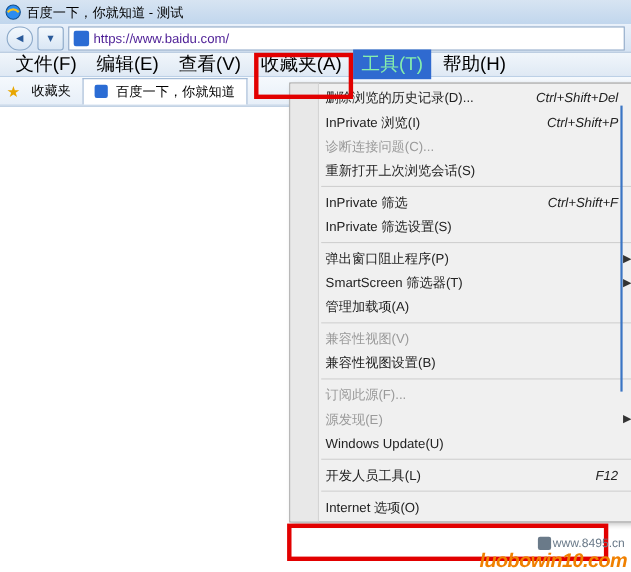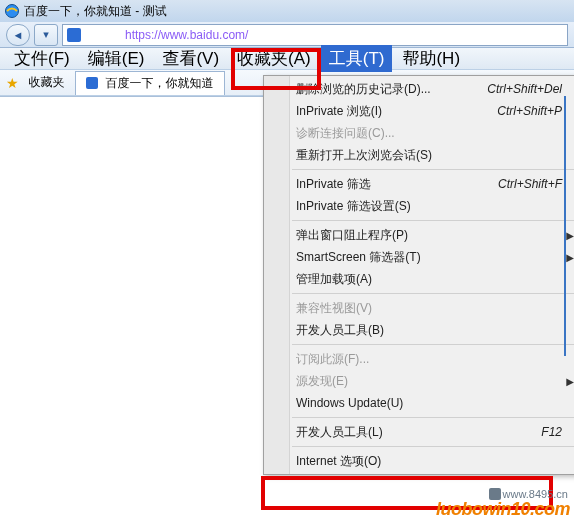--- a/index.html
+++ b/index.html
@@ -4,26 +4,26 @@
 <style>
 * { margin: 0; padding: 0; box-sizing: border-box; font-family: "Microsoft YaHei", Tahoma, sans-serif; }
 body { width: 574px; height: 520px; background: #fff; position: relative; overflow: hidden; }
 
 .titlebar { height: 22px; background: linear-gradient(#d7e4f2, #c1d6ed); display: flex; align-items: center; padding-left: 4px; font-size: 12px; color: #000; }
 .titlebar .ie-icon { width: 16px; height: 16px; margin-right: 4px; }
 
 .navrow { height: 26px; background: linear-gradient(#e8f0fa, #d5e3f3); display: flex; align-items: center; padding: 2px 6px; gap: 4px; border-bottom: 1px solid #9db6d4; }
 .navbtn { width: 24px; height: 22px; border: 1px solid #8ba8c8; border-radius: 3px; background: linear-gradient(#f3f8fd,#d9e6f4); display:flex;align-items:center;justify-content:center;font-size:11px;color:#2a5a9a;}
 .navbtn.round { border-radius: 11px; }
-.urlbox { flex: 1; height: 22px; background: #fff; border: 1px solid #8aa5c6; display: flex; align-items: center; padding: 0 4px; font-size: 12px; color: #8b5cf6; gap: 40px; }
+.urlbox { flex: 1; height: 22px; background: #fff; border: 1px solid #8aa5c6; display: flex; align-items: center; padding: 0 4px; font-size: 12px; color: #4c1d95; }
 .urlbox .favicon { width:14px; height:14px; margin-right:4px; background:#2b6cd4; border-radius:2px; }
 
 .menubar { height: 22px; background: linear-gradient(#f1f6fb,#dfe9f4); display: flex; align-items: center; font-size: 17px; border-bottom: 1px solid #bcd0e6; padding: 0 6px; gap: 2px; }
 .menuitem { padding: 2px 8px; cursor: default; }
-.menuitem.active { background: #2f6ad0; color: #ffffff; }
+.menuitem.active { background: #2f6ad0; color: #86efac; }
 
 .bookbar { height: 26px; background: linear-gradient(#f5f9fd,#e7eff8); display:flex; align-items:center; font-size:12px; border-bottom:1px solid #bcd0e6; padding: 0 6px; gap: 10px; }
 .bookbar .star { color:#e8a600; font-size:14px; }
 .tab { background:#fff; border:1px solid #9db6d4; border-bottom:none; padding:3px 10px; display:flex; align-items:center; gap:8px; }
 
 .content { position:absolute; left:0; right:0; bottom:0; top:96px; background:#fff; border-top:1px solid #aac0da; }
 
 .dropdown { position:absolute; top:75px; left:263px; width:318px; background:#f0f0f0; border:1px solid #a0a0a0; box-shadow:2px 2px 5px rgba(0,0,0,.25); font-size:12px; }
 .dropdown .col-gutter { position:absolute; left:0; top:0; bottom:0; width:26px; background:#e8e8e8; border-right:1px solid #d4d4d4; }
 .dropdown ul { list-style:none; position:relative; padding:2px 0; }
@@ -117,21 +117,21 @@
         <span class="arrow">▶</span>
       </li>
       <li>
         <span>管理加载项(A)</span>
       </li>
       <li class="sep"></li>
       <li class="disabled">
         <span>兼容性视图(V)</span>
       </li>
       <li>
-        <span>开发人员工具(B)</span>
+        <span>兼容性视图设置(B)</span>
       </li>
       <li class="sep"></li>
       <li class="disabled">
         <span>订阅此源(F)...</span>
       </li>
       <li class="disabled">
         <span>源发现(E)</span>
         <span class="arrow">▶</span>
       </li>
       <li>

